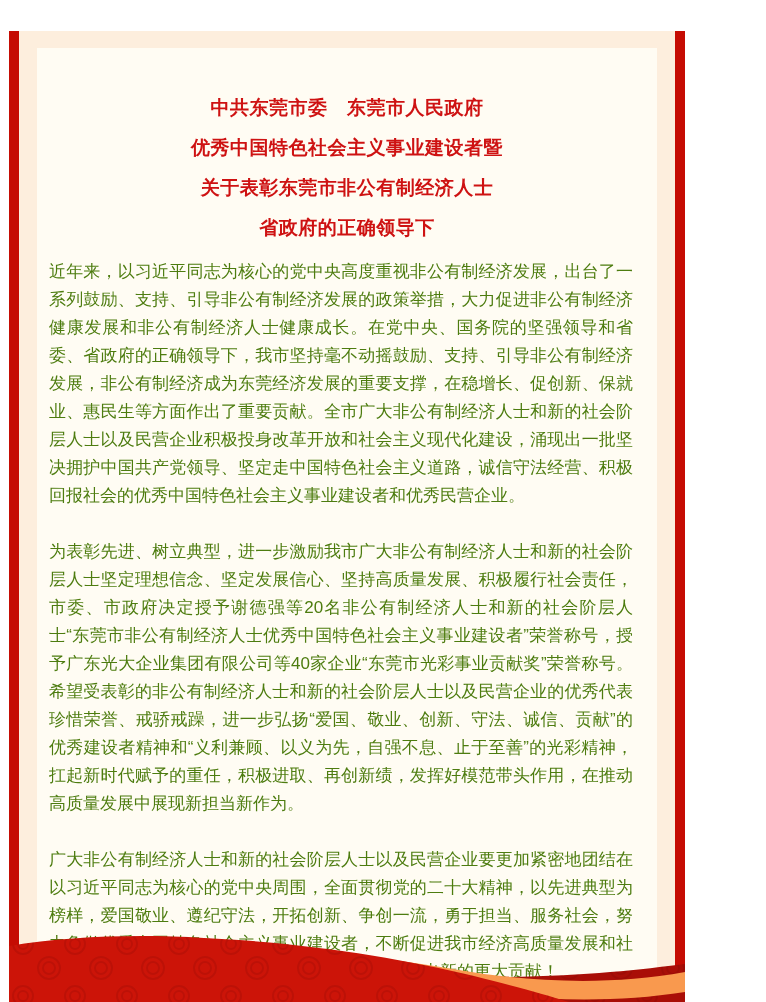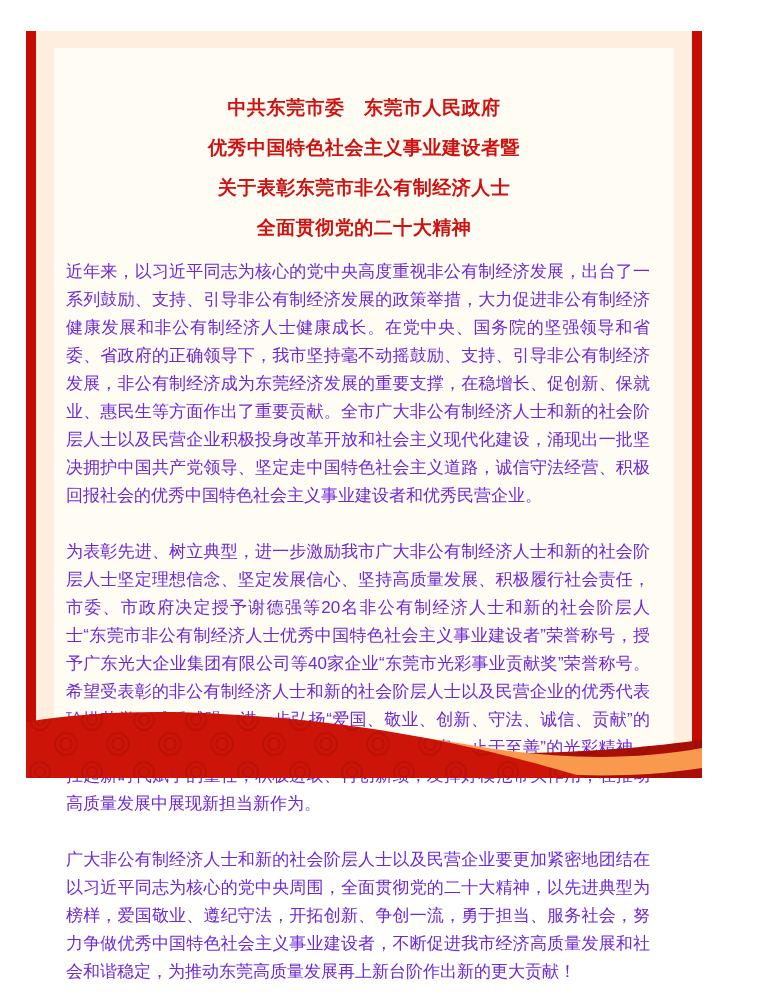--- a/index.html
+++ b/index.html
@@ -11,24 +11,24 @@
   .page {
     position: relative;
     width: 766px;
     height: 1002px;
     background: #ffffff;
     overflow: hidden;
   }
   
   .poster {
     position: absolute;
-    left: 26px;
+    left: 9px;
     top: 31px;
     width: 676px;
-    height: 747px;
+    height: 971px;
     background: #c50c03;
   }
   
   .frame-peach {
     position: absolute;
     left: 10px;
     right: 10px;
     top: 0;
     bottom: 0;
     background: #fdeedd;
@@ -52,21 +52,21 @@
     margin-bottom: 10px;
   }
   .doc-title .t-line {
     line-height: 40px;
     letter-spacing: 0.5px;
   }
   .doc-body p {
     margin: 0 12px 28px 0;
     font-size: 17px;
     line-height: 28px;
-    color: #6d28d9;
+    color: #4d7c0f;
     text-align: justify;
     text-justify: inter-ideograph;
     font-weight: 400;
   }
   .doc-body p:last-child { margin-bottom: 0; }
   
   .footer-wave {
     position: absolute;
     left: 0;
     bottom: 0;
@@ -80,21 +80,21 @@
 
 <div class="page">
   <div class="poster">
     <div class="frame-peach">
       <div class="card">
 
         <div class="doc-title">
           <div class="t-line">中共东莞市委　东莞市人民政府</div>
           <div class="t-line">优秀中国特色社会主义事业建设者暨</div>
           <div class="t-line">关于表彰东莞市非公有制经济人士</div>
-          <div class="t-line">全面贯彻党的二十大精神</div>
+          <div class="t-line">省政府的正确领导下</div>
         </div>
 
         <div class="doc-body">
           <p>近年来，以习近平同志为核心的党中央高度重视非公有制经济发展，出台了一系列鼓励、支持、引导非公有制经济发展的政策举措，大力促进非公有制经济健康发展和非公有制经济人士健康成长。在党中央、国务院的坚强领导和省委、省政府的正确领导下，我市坚持毫不动摇鼓励、支持、引导非公有制经济发展，非公有制经济成为东莞经济发展的重要支撑，在稳增长、促创新、保就业、惠民生等方面作出了重要贡献。全市广大非公有制经济人士和新的社会阶层人士以及民营企业积极投身改革开放和社会主义现代化建设，涌现出一批坚决拥护中国共产党领导、坚定走中国特色社会主义道路，诚信守法经营、积极回报社会的优秀中国特色社会主义事业建设者和优秀民营企业。</p>
           <p>为表彰先进、树立典型，进一步激励我市广大非公有制经济人士和新的社会阶层人士坚定理想信念、坚定发展信心、坚持高质量发展、积极履行社会责任，市委、市政府决定授予谢德强等20名非公有制经济人士和新的社会阶层人士“东莞市非公有制经济人士优秀中国特色社会主义事业建设者”荣誉称号，授予广东光大企业集团有限公司等40家企业“东莞市光彩事业贡献奖”荣誉称号。希望受表彰的非公有制经济人士和新的社会阶层人士以及民营企业的优秀代表珍惜荣誉、戒骄戒躁，进一步弘扬“爱国、敬业、创新、守法、诚信、贡献”的优秀建设者精神和“义利兼顾、以义为先，自强不息、止于至善”的光彩精神，扛起新时代赋予的重任，积极进取、再创新绩，发挥好模范带头作用，在推动高质量发展中展现新担当新作为。</p>
           <p>广大非公有制经济人士和新的社会阶层人士以及民营企业要更加紧密地团结在以习近平同志为核心的党中央周围，全面贯彻党的二十大精神，以先进典型为榜样，爱国敬业、遵纪守法，开拓创新、争创一流，勇于担当、服务社会，努力争做优秀中国特色社会主义事业建设者，不断促进我市经济高质量发展和社会和谐稳定，为推动东莞高质量发展再上新台阶作出新的更大贡献！</p>
         </div>
 
       </div>
     </div>

